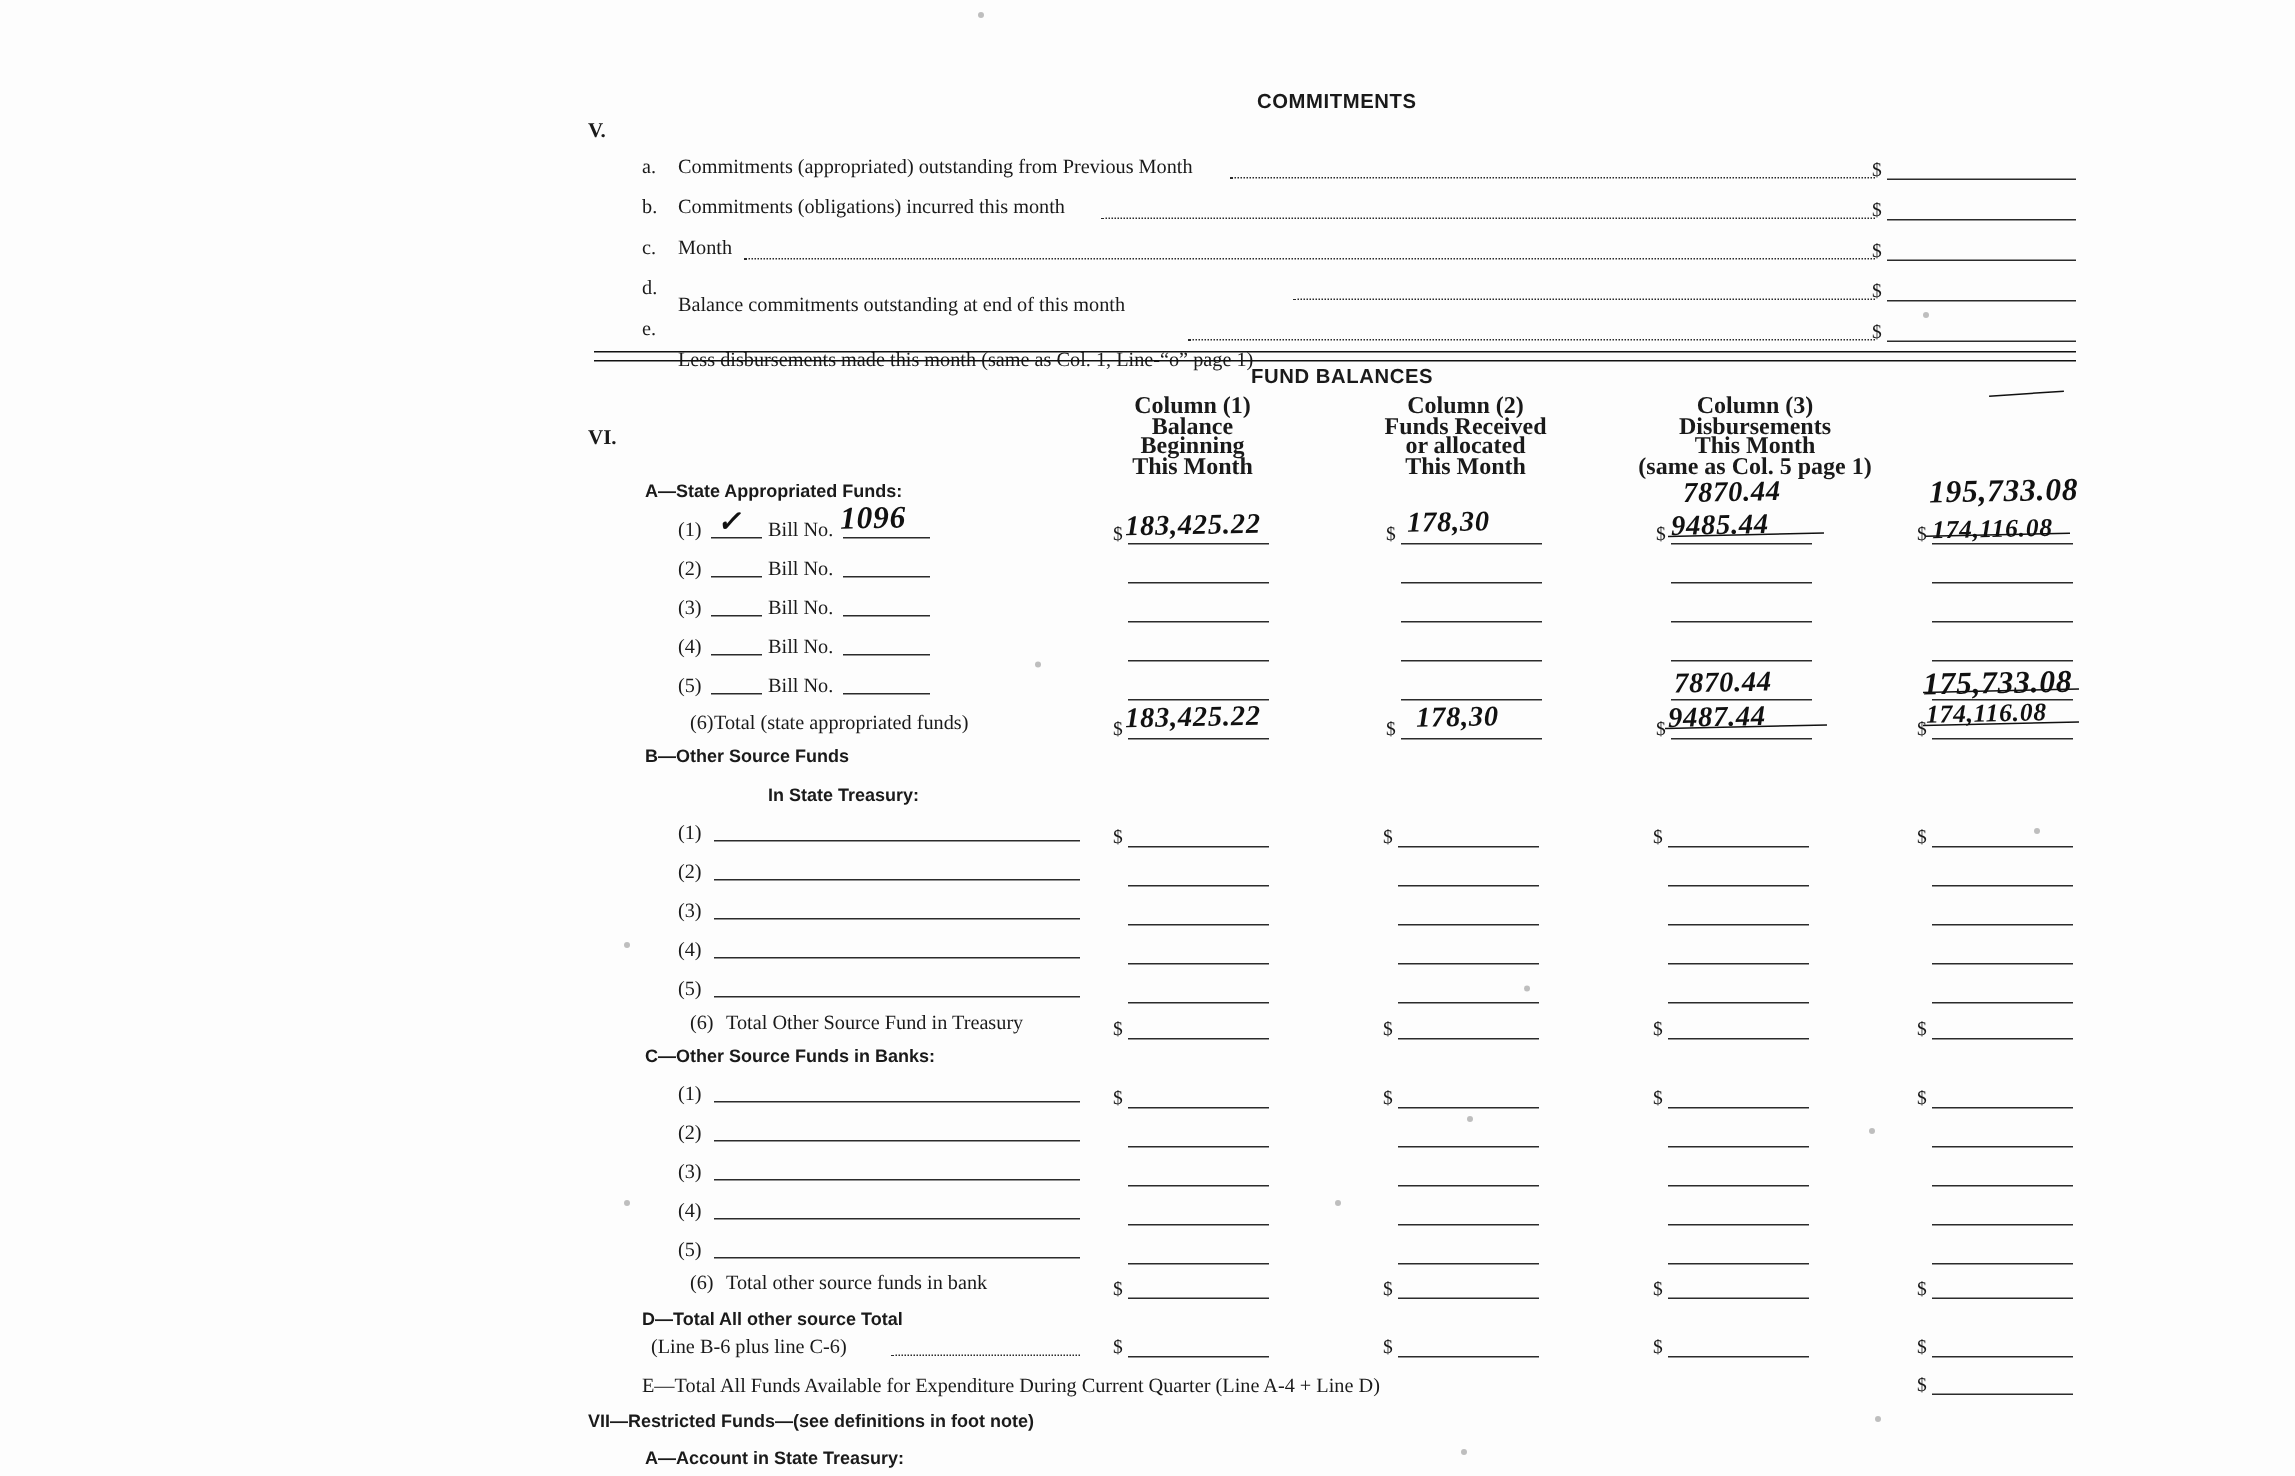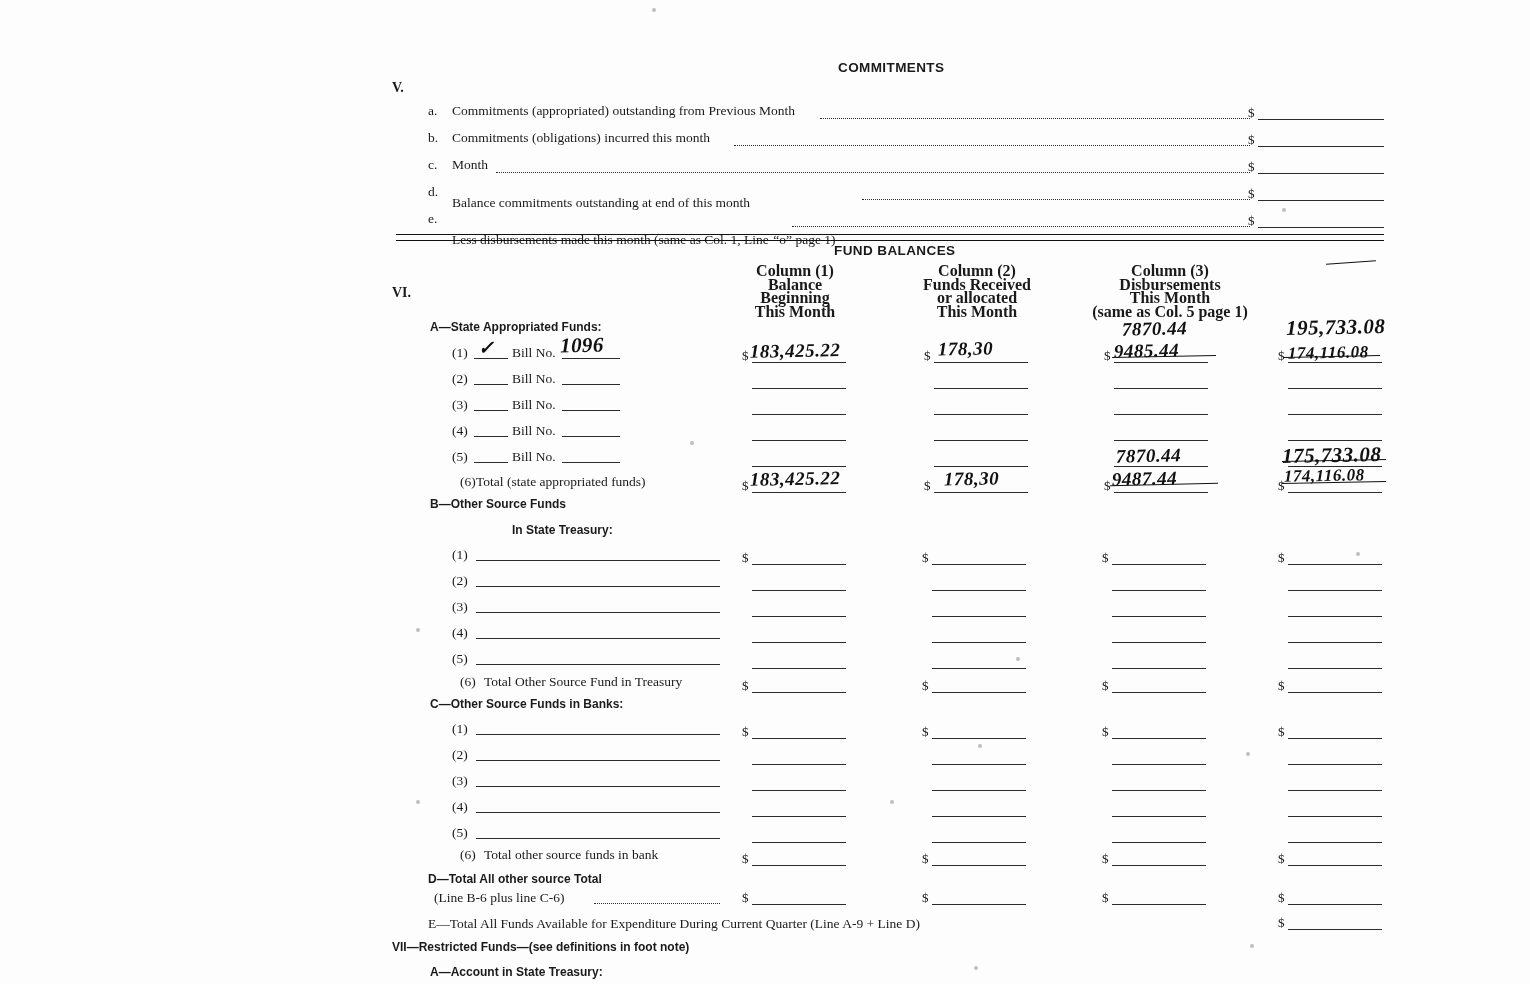--- a/index.html
+++ b/index.html
@@ -380,20 +380,20 @@
 
   <div class="dollar" style="left:742px;top:890px;">$</div>
   <div class="rule" style="left:752px;top:904px;width:94px;"></div>
   <div class="dollar" style="left:922px;top:890px;">$</div>
   <div class="rule" style="left:932px;top:904px;width:94px;"></div>
   <div class="dollar" style="left:1102px;top:890px;">$</div>
   <div class="rule" style="left:1112px;top:904px;width:94px;"></div>
   <div class="dollar" style="left:1278px;top:890px;">$</div>
   <div class="rule" style="left:1288px;top:904px;width:94px;"></div>
 
-  <div class="lbl" style="left:428px;top:916px;">E—Total All Funds Available for Expenditure During Current Quarter (Line A-9 + Line D)</div>
+  <div class="lbl" style="left:428px;top:916px;">E—Total All Funds Available for Expenditure During Current Quarter (Line A-4 + Line D)</div>
   <div class="dollar" style="left:1278px;top:915px;">$</div>
   <div class="rule" style="left:1288px;top:929px;width:94px;"></div>
 
   <div class="lbl sans" style="left:392px;top:940px;">VII—Restricted Funds—(see definitions in foot note)</div>
   <div class="lbl sans" style="left:430px;top:965px;">A—Account in State Treasury:</div>
 
 </div>
 
 </body></html>

